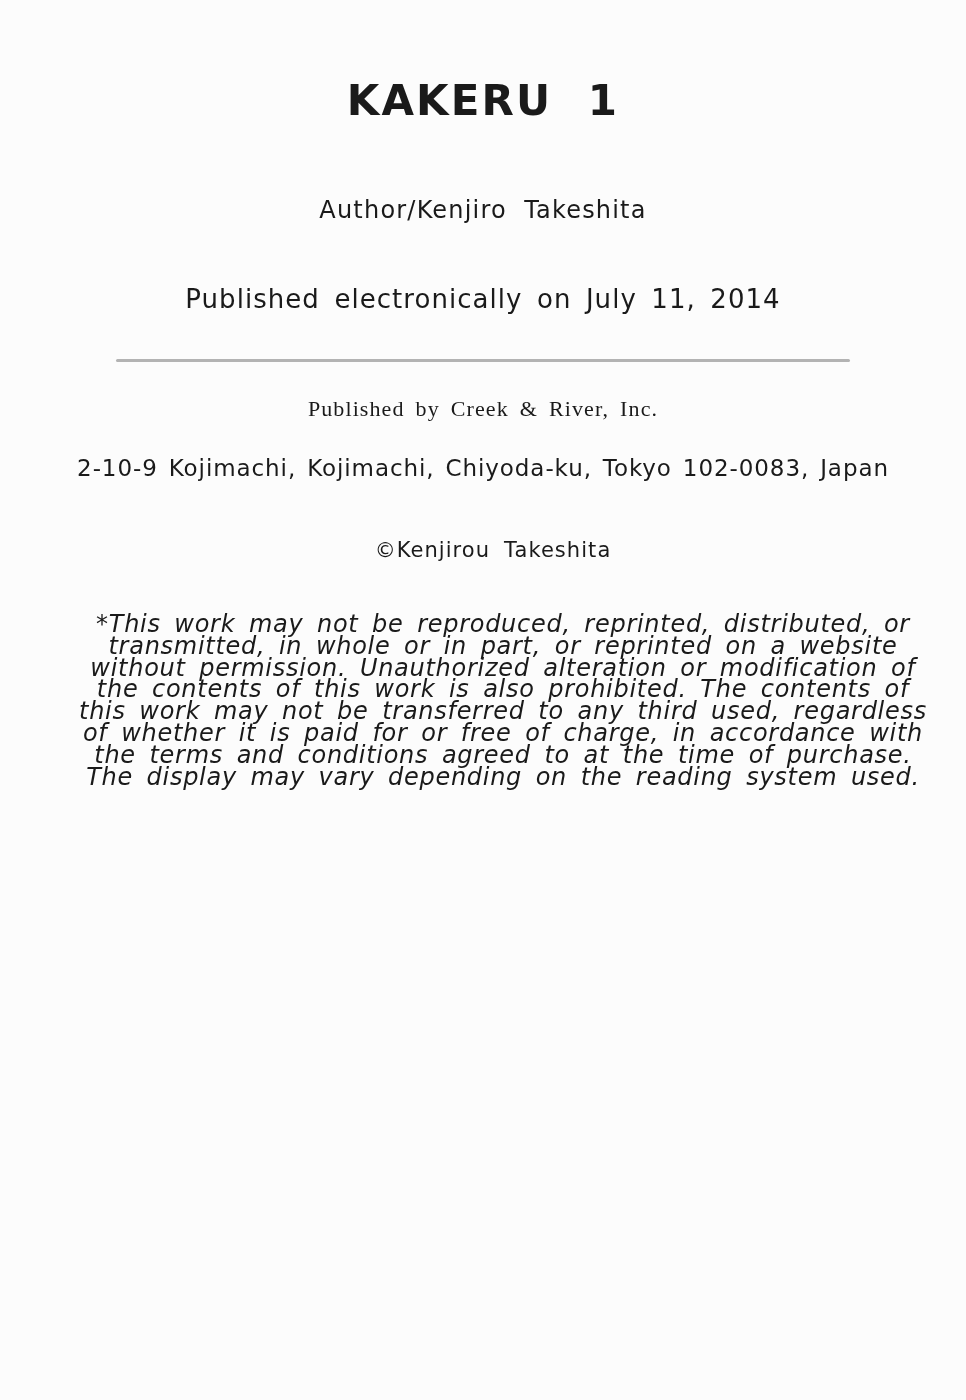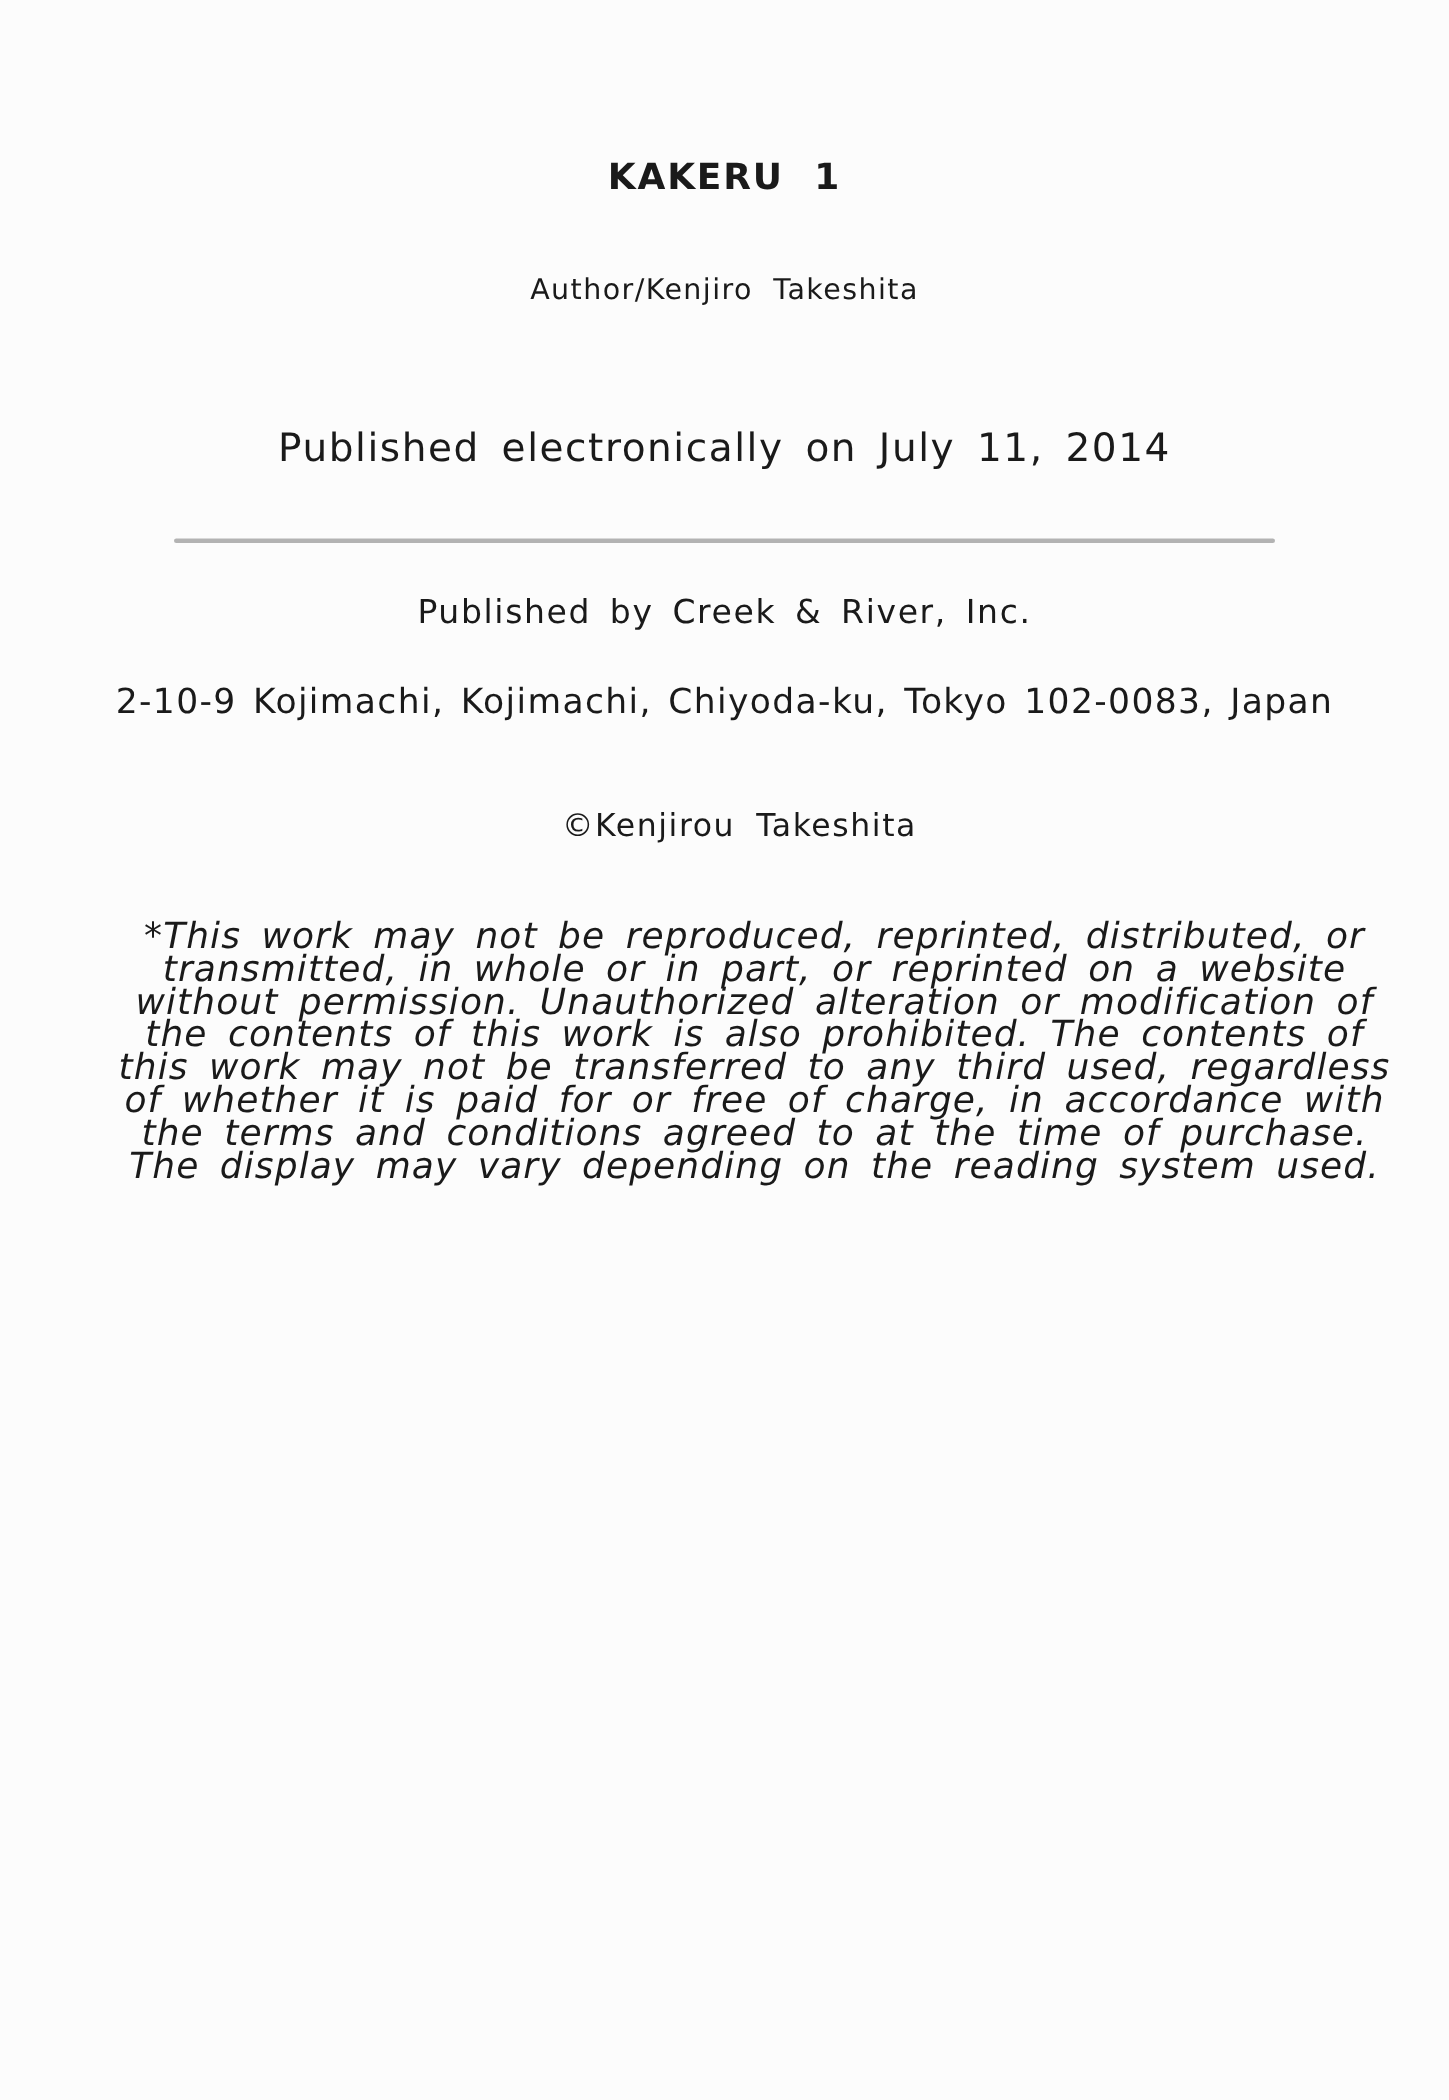--- a/index.html
+++ b/index.html
@@ -18,29 +18,28 @@
   }
   .center-text {
     position: absolute;
     left: 0;
     width: 100%;
     text-align: center;
     white-space: nowrap;
   }
   .title {
     top: 76px;
-    font-size: 24px;
+    font-size: 42px;
     font-weight: bold;
     letter-spacing: 0.05em;
     word-spacing: 0.45em;
-    margin-top: 28px;
   }
   .author {
-    top: 182px;
-    font-size: 19px;
+    top: 196px;
+    font-size: 24px;
     letter-spacing: 0.05em;
     word-spacing: 0.35em;
   }
   .pubdate {
     top: 284px;
     font-size: 26px;
     letter-spacing: 0.04em;
     word-spacing: 0.2em;
   }
   .divider {
@@ -50,20 +49,21 @@
     width: 734px;
     height: 3px;
     background: #b3b3b3;
     border-radius: 2px;
   }
   .publisher {
     top: 396px;
     font-size: 22px;
     letter-spacing: 0.05em;
     word-spacing: 0.2em;
+    font-family: Liberation Serif, serif;
   }
   .address {
     top: 455px;
     font-size: 23px;
     letter-spacing: 0.04em;
     word-spacing: 0.12em;
   }
   .copyright {
     top: 538px;
     font-size: 21px;

